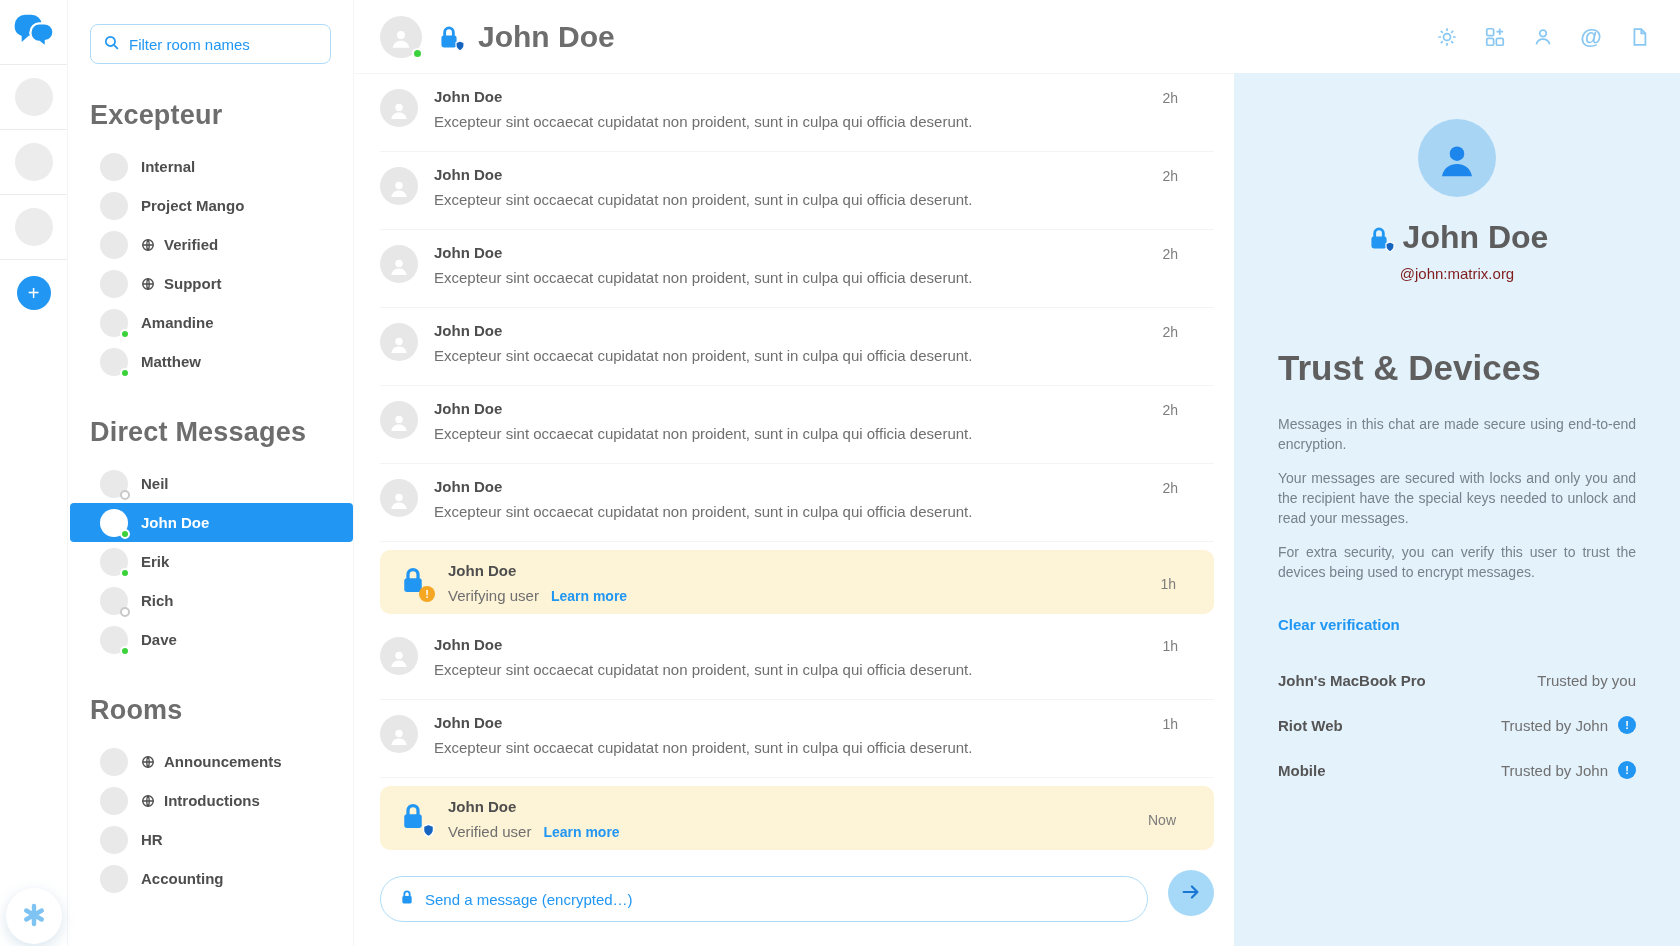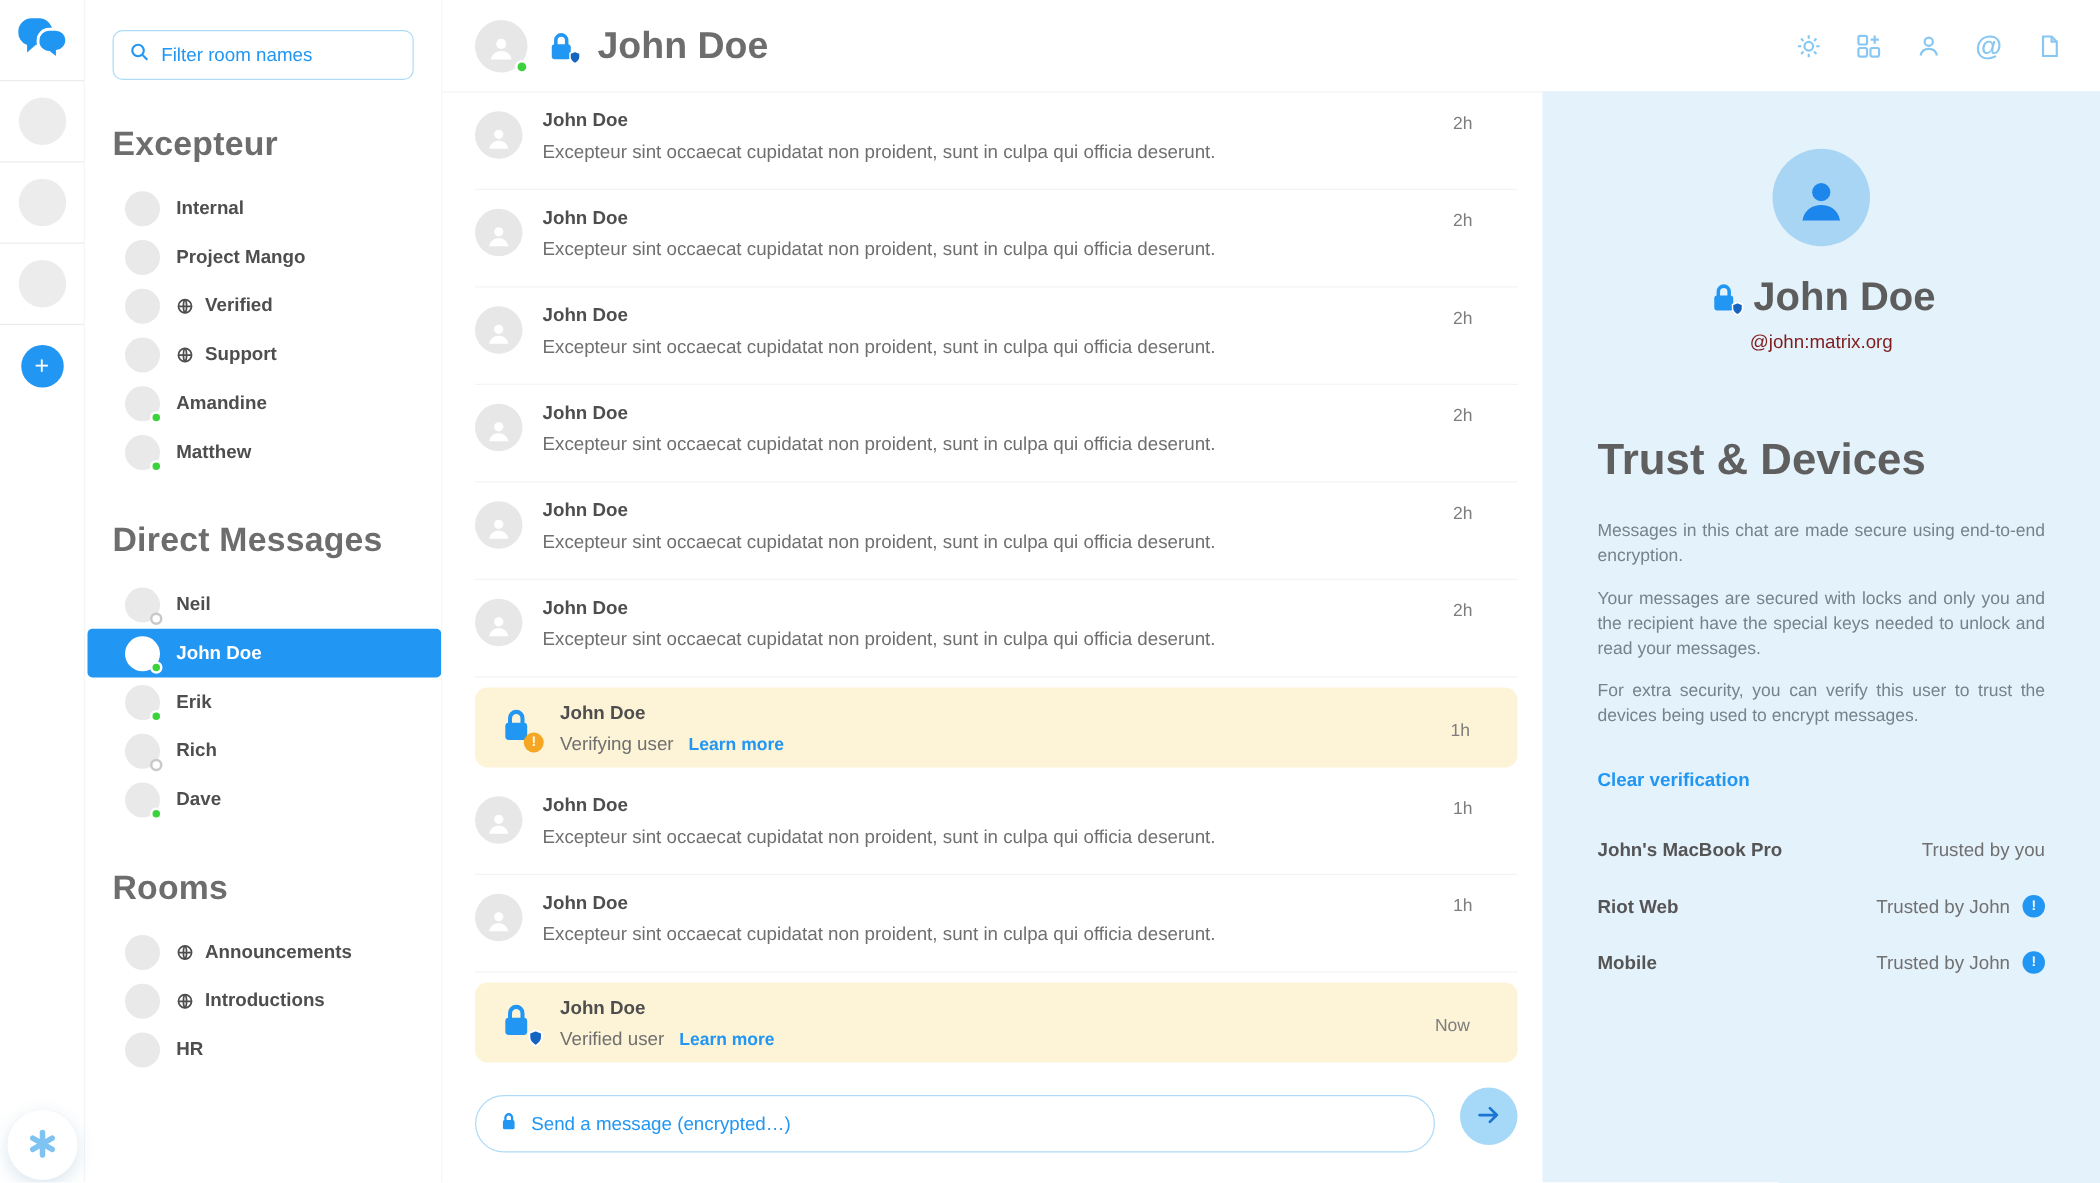--- a/index.html
+++ b/index.html
@@ -250,20 +250,24 @@
               <circle cx="12" cy="12" r="9"></circle>
               <path d="M3 12h18M12 3c2.9 2.7 2.9 15.3 0 18M12 3c-2.9 2.7-2.9 15.3 0 18"></path>
             </svg>
           </span>
           <span class="s-label">Introductions</span>
         </div>
         <div class="side-item">
           <span class="s-avatar"></span>
           <span class="s-label">HR</span>
         </div>
+        <div class="side-item">
+          <span class="s-avatar"></span>
+          <span class="s-label">Accounting</span>
+        </div>
       </div>
   </aside>
 
   <div class="main">
 
     <header class="topbar">
       <span class="ch-avatar">
         <svg viewBox="0 0 24 24" fill="currentColor">
             <circle cx="12" cy="8.4" r="3.7"></circle>
             <path d="M4.4 19.6c.9-4 3.9-6 7.6-6s6.7 2 7.6 6l.1.4H4.3z"></path>

